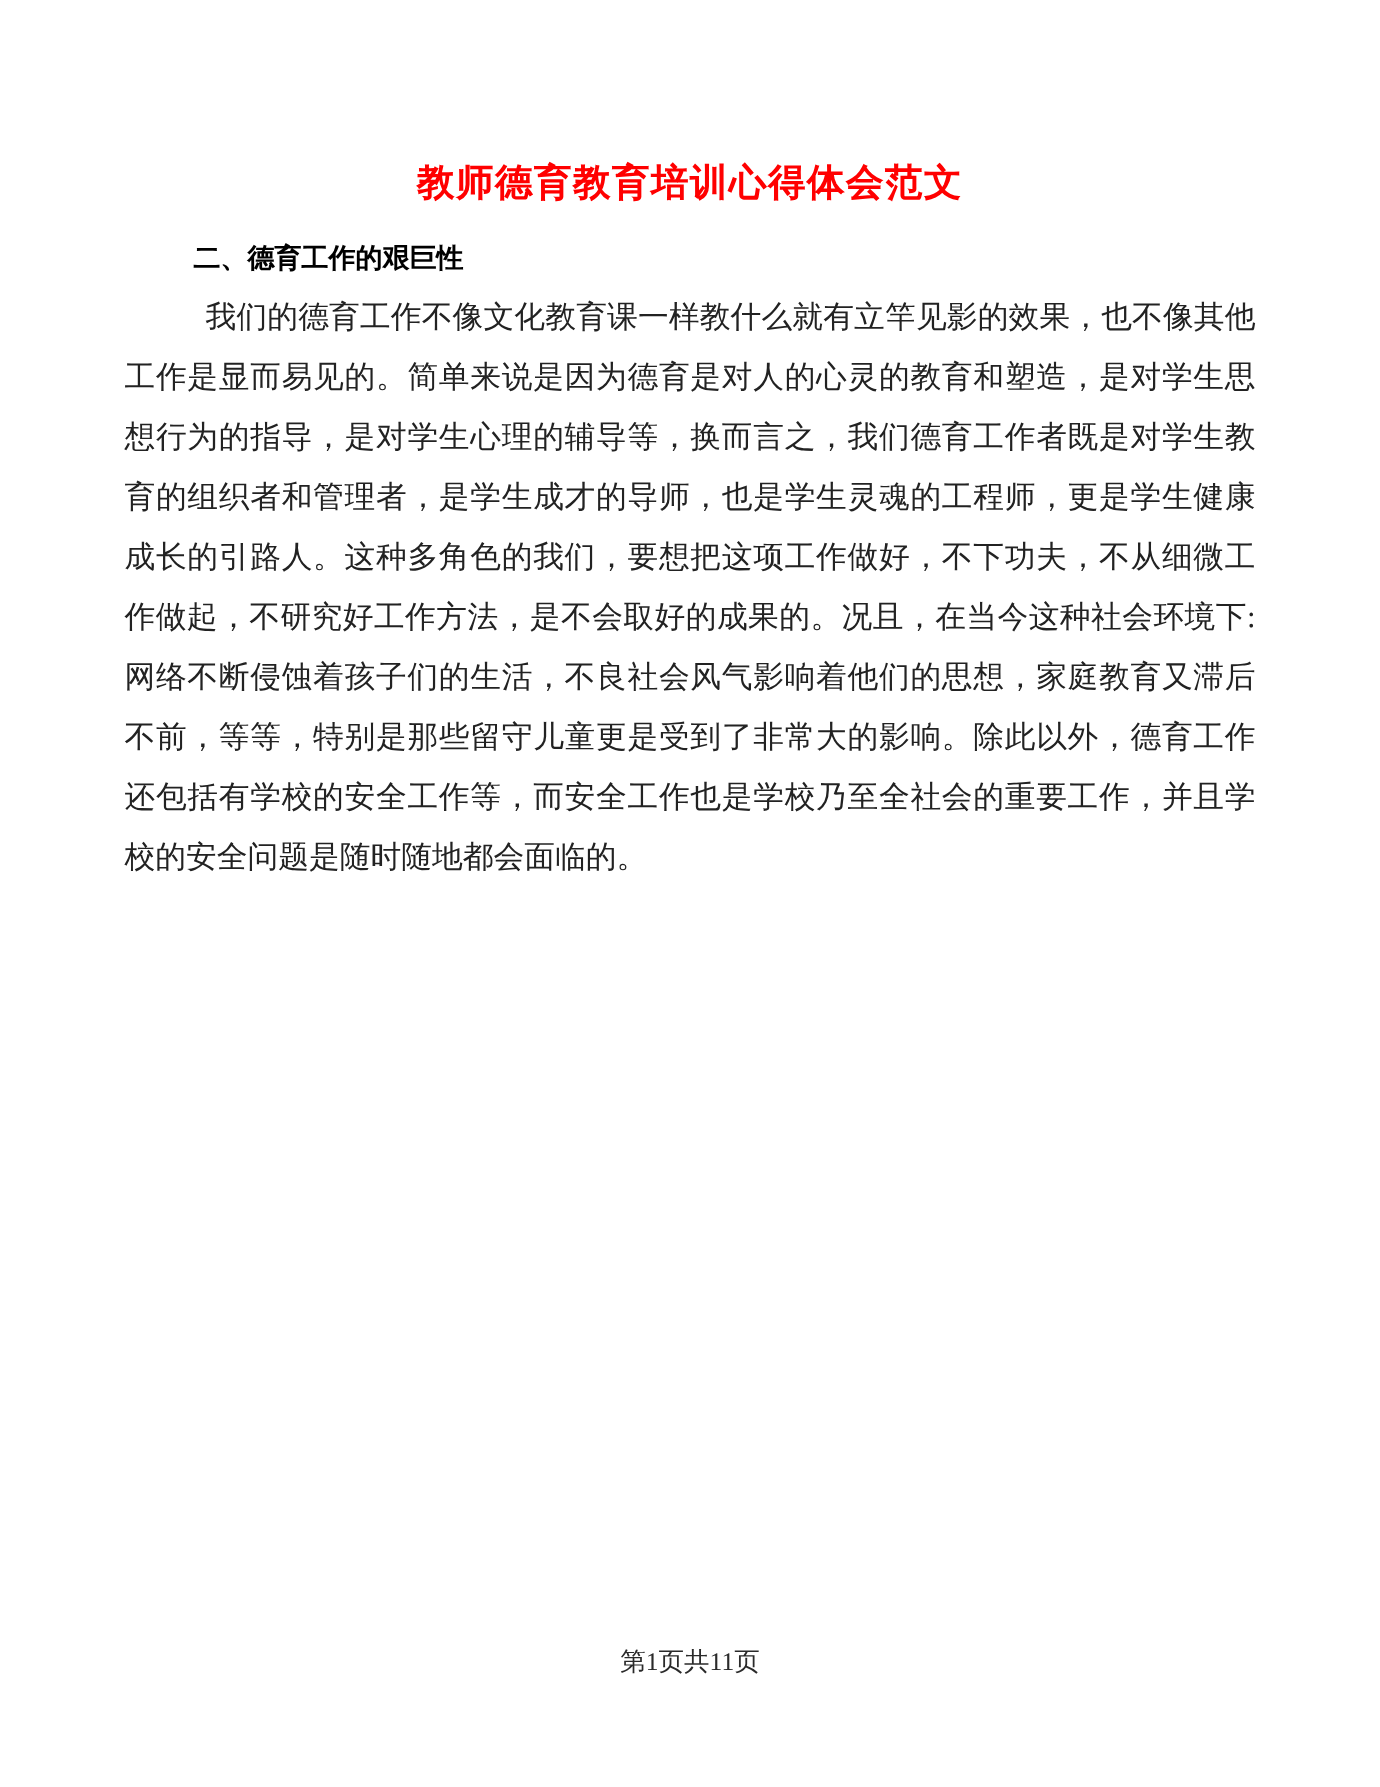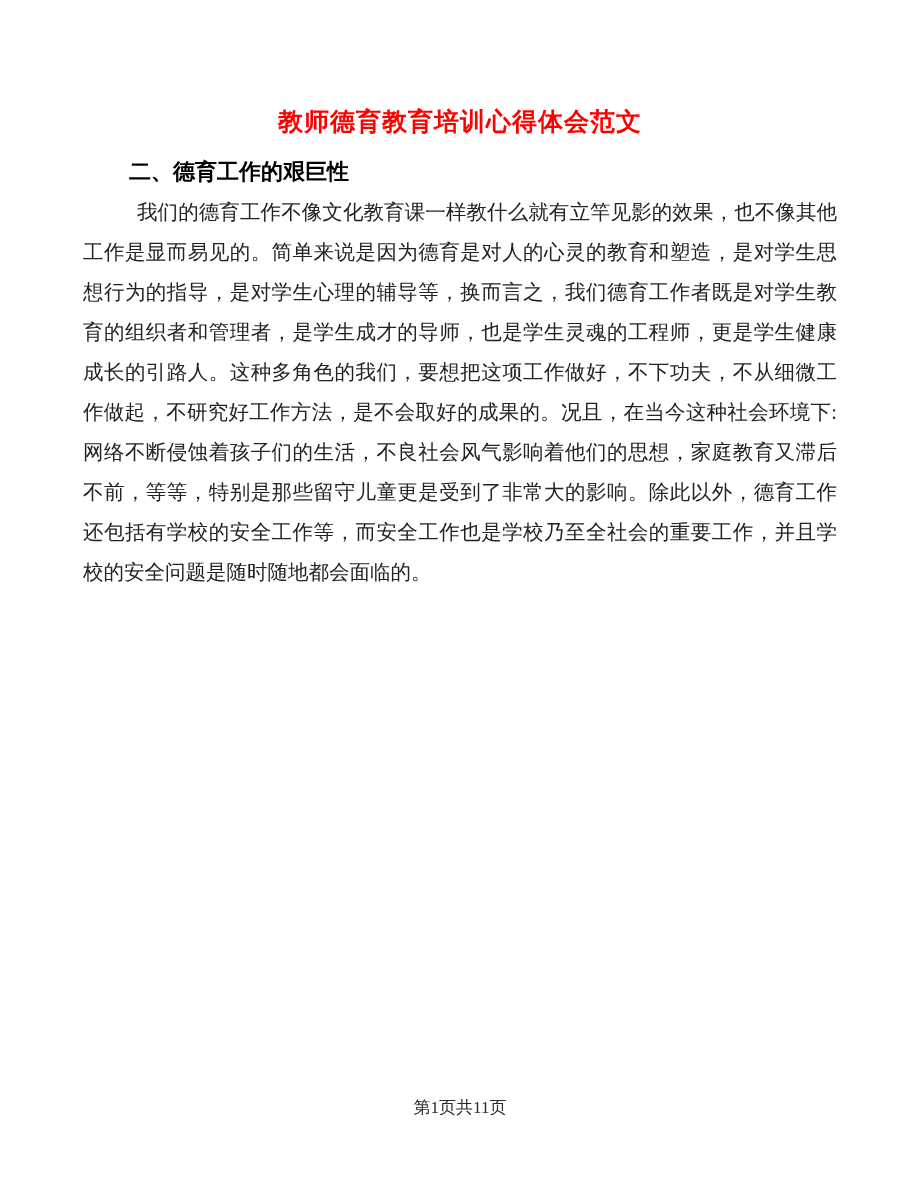--- a/index.html
+++ b/index.html
@@ -16,41 +16,41 @@
     font-family: "Liberation Serif", "DejaVu Serif", serif;
   }
   .doc-title {
     margin: 0;
     padding-top: 104px;
     text-align: center;
     font-size: 25px;
     line-height: 36px;
     font-weight: bold;
     letter-spacing: 1px;
-    font-family: Liberation Serif, serif;
+    font-family: Liberation Sans, sans-serif;
   }
   .doc-body {
     margin: 12px 83px 0 83px;
     width: 754px;
     font-size: 20.5px;
     line-height: 40px;
     color: #222222;
     text-align: justify;
     text-justify: inter-ideograph;
   }
   .doc-body p {
     margin: 0;
     text-indent: 54px;
   }
   .doc-body p.block-3 {
     margin-top: 8px;
   }
   .section-heading {
     margin: 0;
-    font-size: 22px;
+    font-size: 18px;
     line-height: 40px;
     font-weight: bold;
     color: #000000;
     text-indent: 46px;
     font-family: "Liberation Sans", "DejaVu Sans", sans-serif;
   }
   .page-footer {
     position: absolute;
     top: 1096px;
     left: 0;

